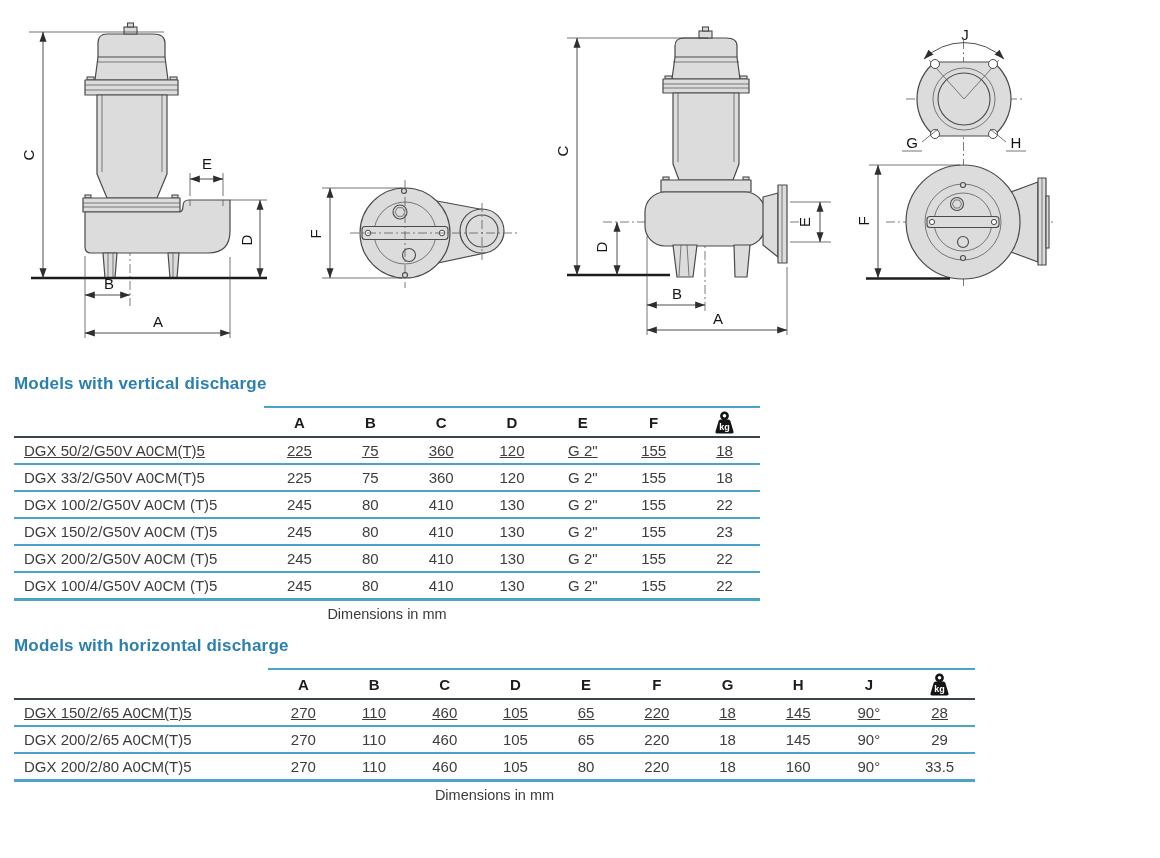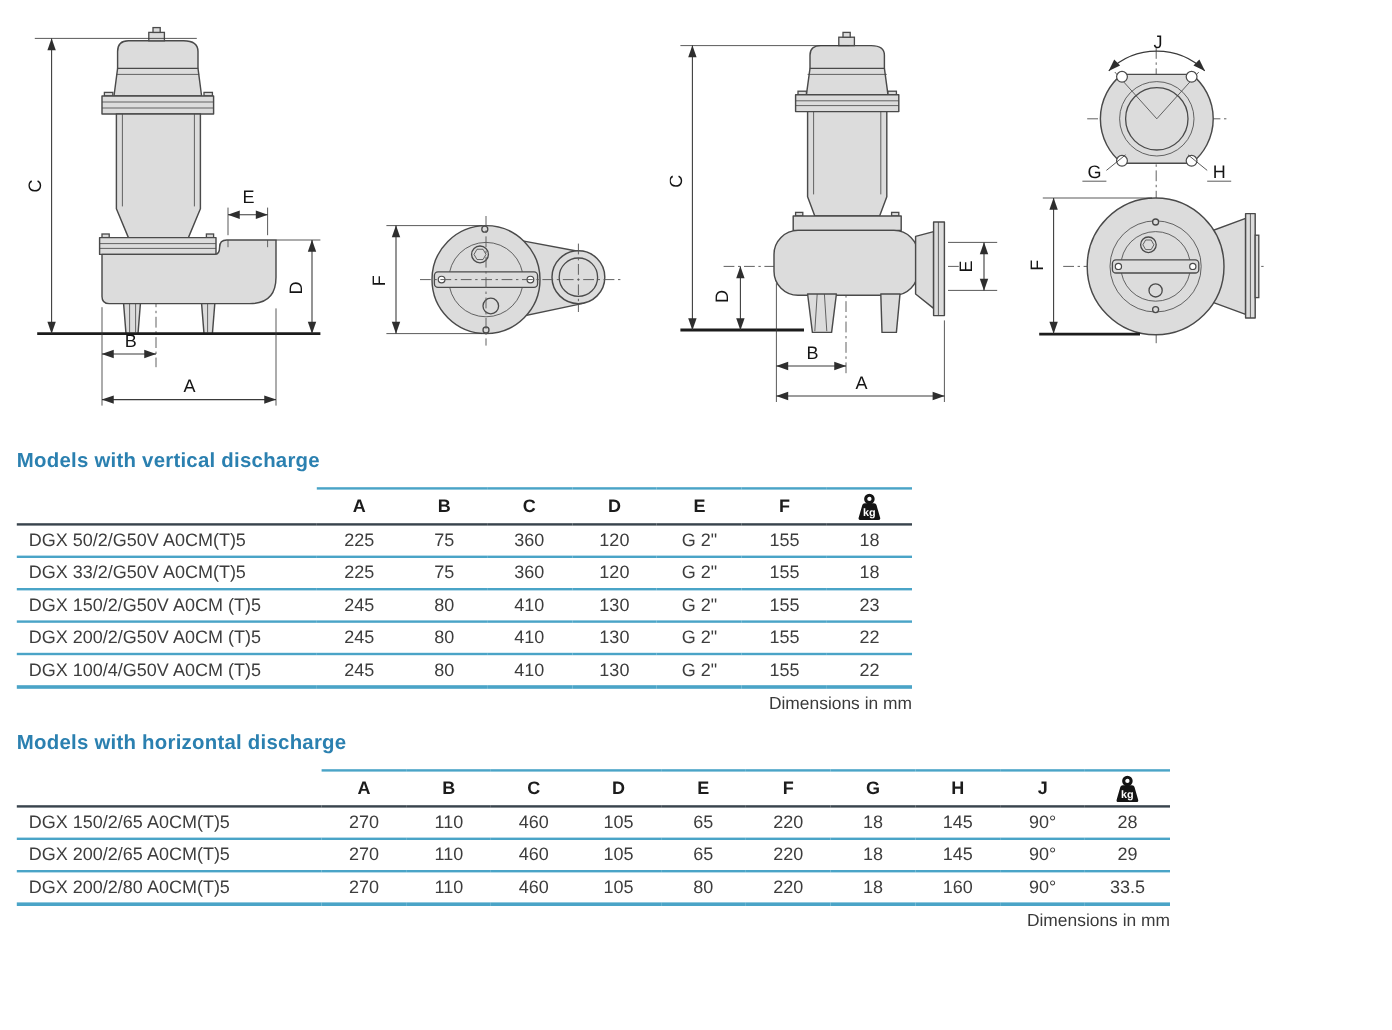--- a/index.html
+++ b/index.html
@@ -30,26 +30,26 @@
   .sec-title{color:var(--accent_blue);font-size:17px;font-weight:bold;margin:14px 0 12px 14px;letter-spacing:.2px;}
 
   
   table.spec{border-collapse:collapse;table-layout:fixed;margin-left:14px;}
   table.t1{width:746px;}
   table.t2{width:961px;}
   table.spec th,table.spec td{padding:0;}
   table.spec thead th{height:28px;border-bottom:2.5px solid var(--dark_rule);vertical-align:middle;}
   table.spec thead th.dcol{border-top:2.5px solid var(--rule_cyan);font-size:15px;font-weight:bold;color:#1c1c1c;text-align:center;}
   table.spec tbody td{height:25px;font-size:15px;color:var(--ink);text-align:center;border-top:2px solid var(--rule_cyan);vertical-align:middle;}
-  table.spec tbody tr:first-child td{border-top:none;}
+  table.spec tbody tr:first-child td{border-top:none;text-decoration:underline;}
   table.spec tbody tr:last-child td{border-bottom:3px solid var(--rule_cyan);}
   td.model{text-align:left !important;padding-left:10px !important;white-space:nowrap;}
   .kg-icon{display:block;margin:0 auto;}
   .kg-t{font:bold 9px "Liberation Sans",sans-serif;fill:#fff;}
-  .footnote{font-size:14.5px;color:#3a3a3a;text-align:right;margin:5px 0 0 14px;}
+  .footnote{font-size:14.5px;color:#3a3a3a;text-align:center;margin:5px 0 0 14px;}
   .fn1{width:746px;}
   .fn2{width:961px;}
 </style>
 </head>
 <body>
 
 <div class="page">
 
   <div class="drawings">
 
@@ -304,20 +304,30 @@
         <td class="model">DGX 33/2/G50V A0CM(T)5</td>
         <td>225</td>
         <td>75</td>
         <td>360</td>
         <td>120</td>
         <td>G 2"</td>
         <td>155</td>
         <td>18</td>
       </tr>
       <tr>
+        <td class="model">DGX 100/2/G50V A0CM (T)5</td>
+        <td>245</td>
+        <td>80</td>
+        <td>410</td>
+        <td>130</td>
+        <td>G 2"</td>
+        <td>155</td>
+        <td>22</td>
+      </tr>
+      <tr>
         <td class="model">DGX 150/2/G50V A0CM (T)5</td>
         <td>245</td>
         <td>80</td>
         <td>410</td>
         <td>130</td>
         <td>G 2"</td>
         <td>155</td>
         <td>23</td>
       </tr>
       <tr>

